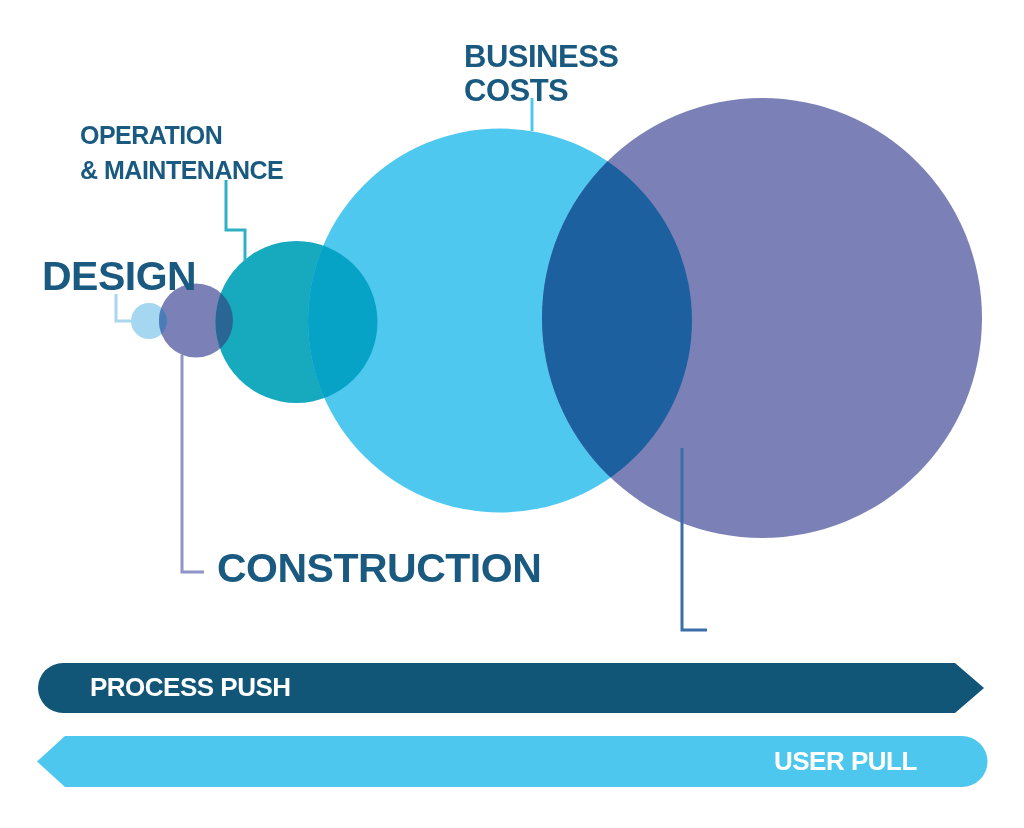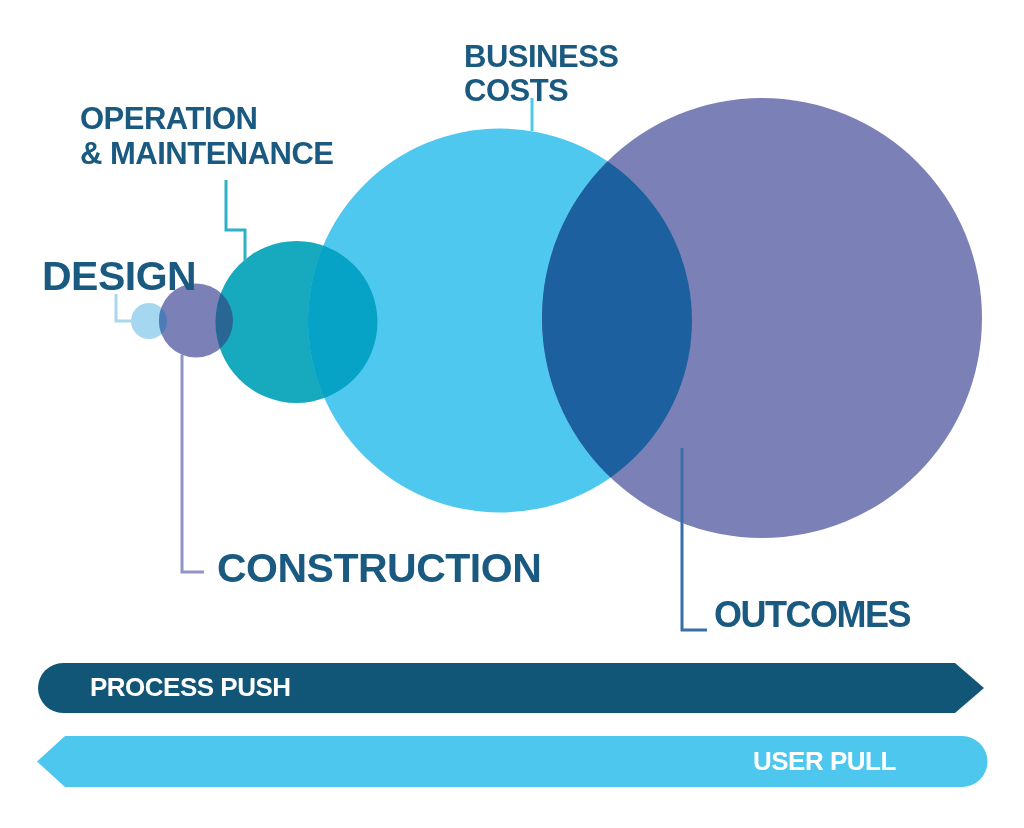--- a/index.html
+++ b/index.html
@@ -11,36 +11,36 @@
 
   .label {
     position: absolute;
     font-weight: bold;
     color: #1A5A80;
     letter-spacing: -0.5px;
     white-space: pre-line;
     line-height: 1;
   }
   .lbl-business     { left: 416px; top: 40px;  font-size: 31px; line-height: 34px; margin-left: 48px; }
-  .lbl-om           { left: 80px;  top: 101px; font-size: 31px; line-height: 35px; }
+  .lbl-om           { left: 80px;  top: 118px; font-size: 25px; line-height: 35px; }
   .lbl-design       { left: 42px;  top: 256px; font-size: 41px; }
   .lbl-construction { left: 217px; top: 548px; font-size: 41px; }
   .lbl-outcomes     { left: 714px; top: 597px; font-size: 36px; letter-spacing: -1.5px; }
 
   .arrow-label {
     position: absolute;
     font-weight: bold;
     color: #ffffff;
     font-size: 26px;
     line-height: 33px;
     letter-spacing: -0.5px;
     white-space: nowrap;
   }
   .lbl-process-push { left: 90px;  top: 671px; }
-  .lbl-user-pull    { left: 753px; top: 745px; }
+  .lbl-user-pull    { left: 774px; top: 745px; }
 </style>
 </head>
 <body>
 
 <div id="stage">
 
   <svg id="venn-svg" width="1024" height="828" viewBox="0 0 1024 828">
       <circle cx="149" cy="321" r="18" fill="#A5D8F0"></circle>
       <circle cx="196" cy="320.5" r="37" fill="#7B80B6"></circle>
       <circle cx="296.5" cy="322" r="81" fill="#17A9BE"></circle>
@@ -74,19 +74,18 @@
   <div class="label lbl-business">BUSINESS
 COSTS</div>
 
   <div class="label lbl-om">OPERATION
 &amp; MAINTENANCE</div>
 
   <div class="label lbl-design">DESIGN</div>
 
   <div class="label lbl-construction">CONSTRUCTION</div>
 
-  <div class="label lbl-outcomes">OUTCOMES</div>
 
   <div class="arrow-label lbl-process-push">PROCESS PUSH</div>
 
   <div class="arrow-label lbl-user-pull">USER PULL</div>
 
 </div>
 
 </body></html>

